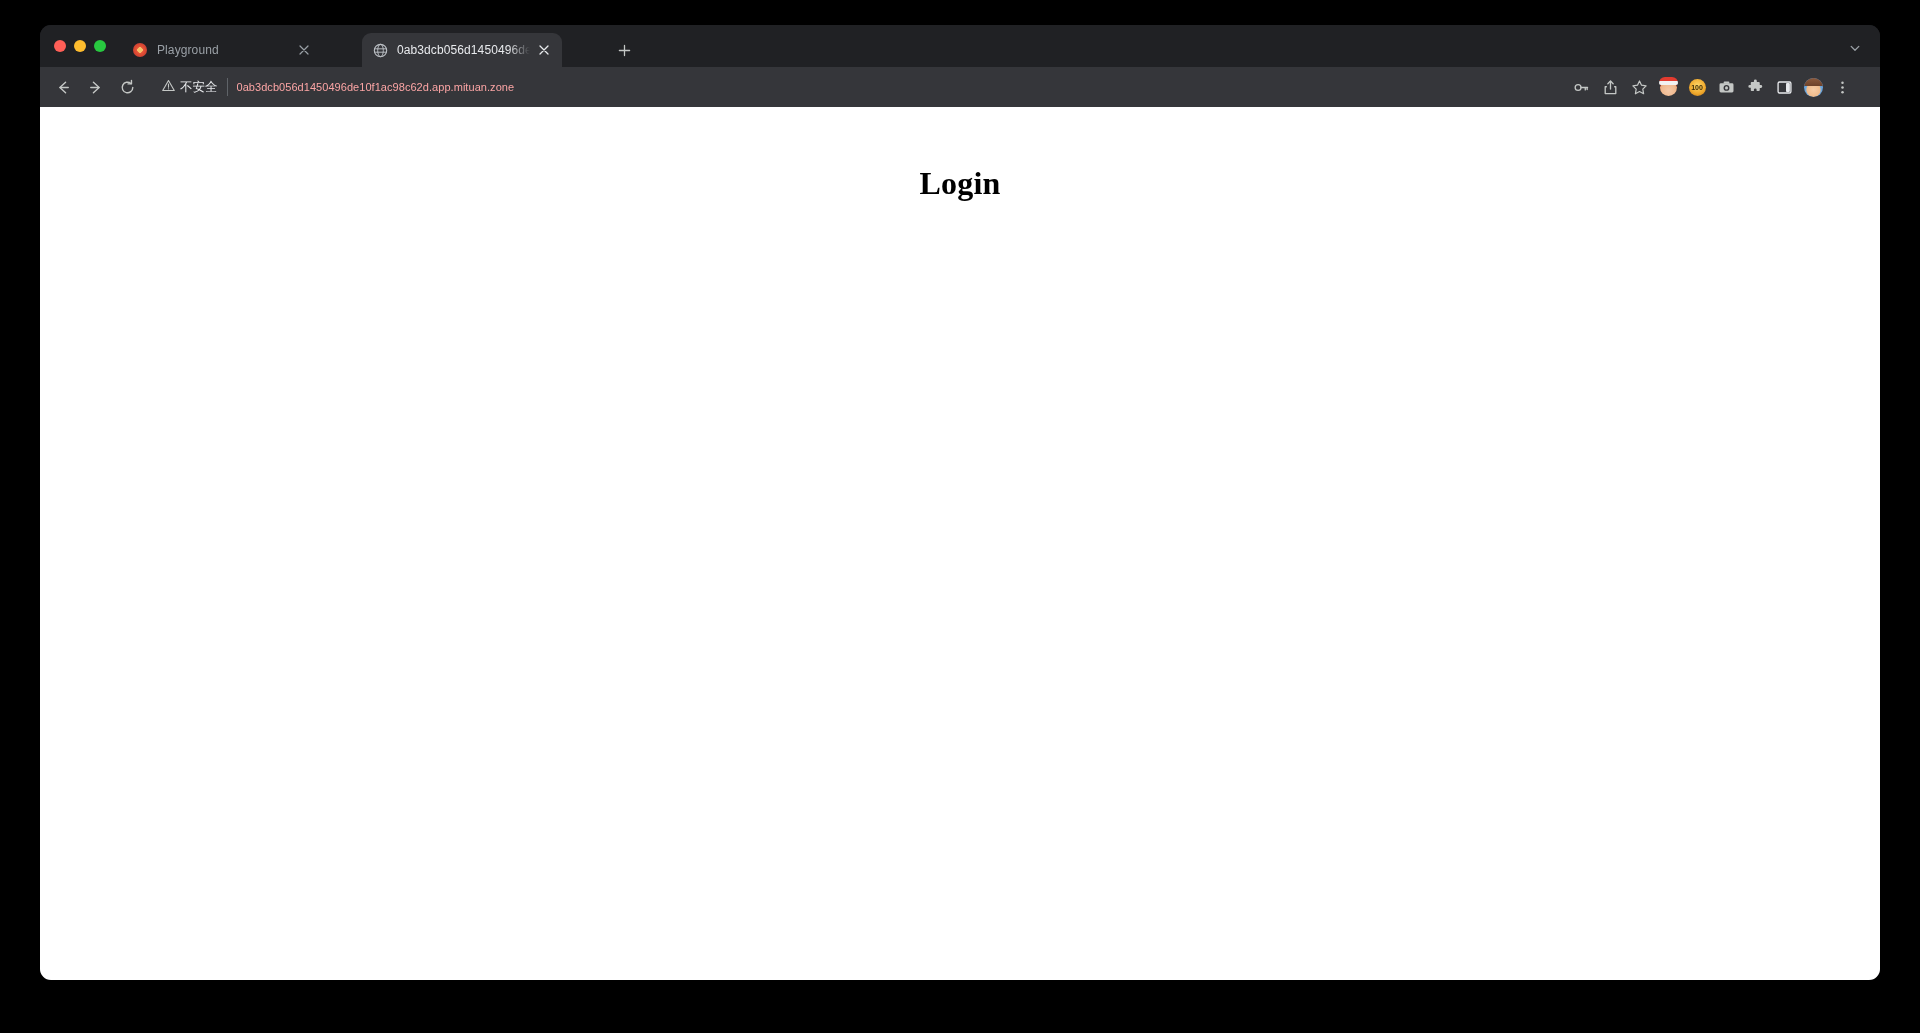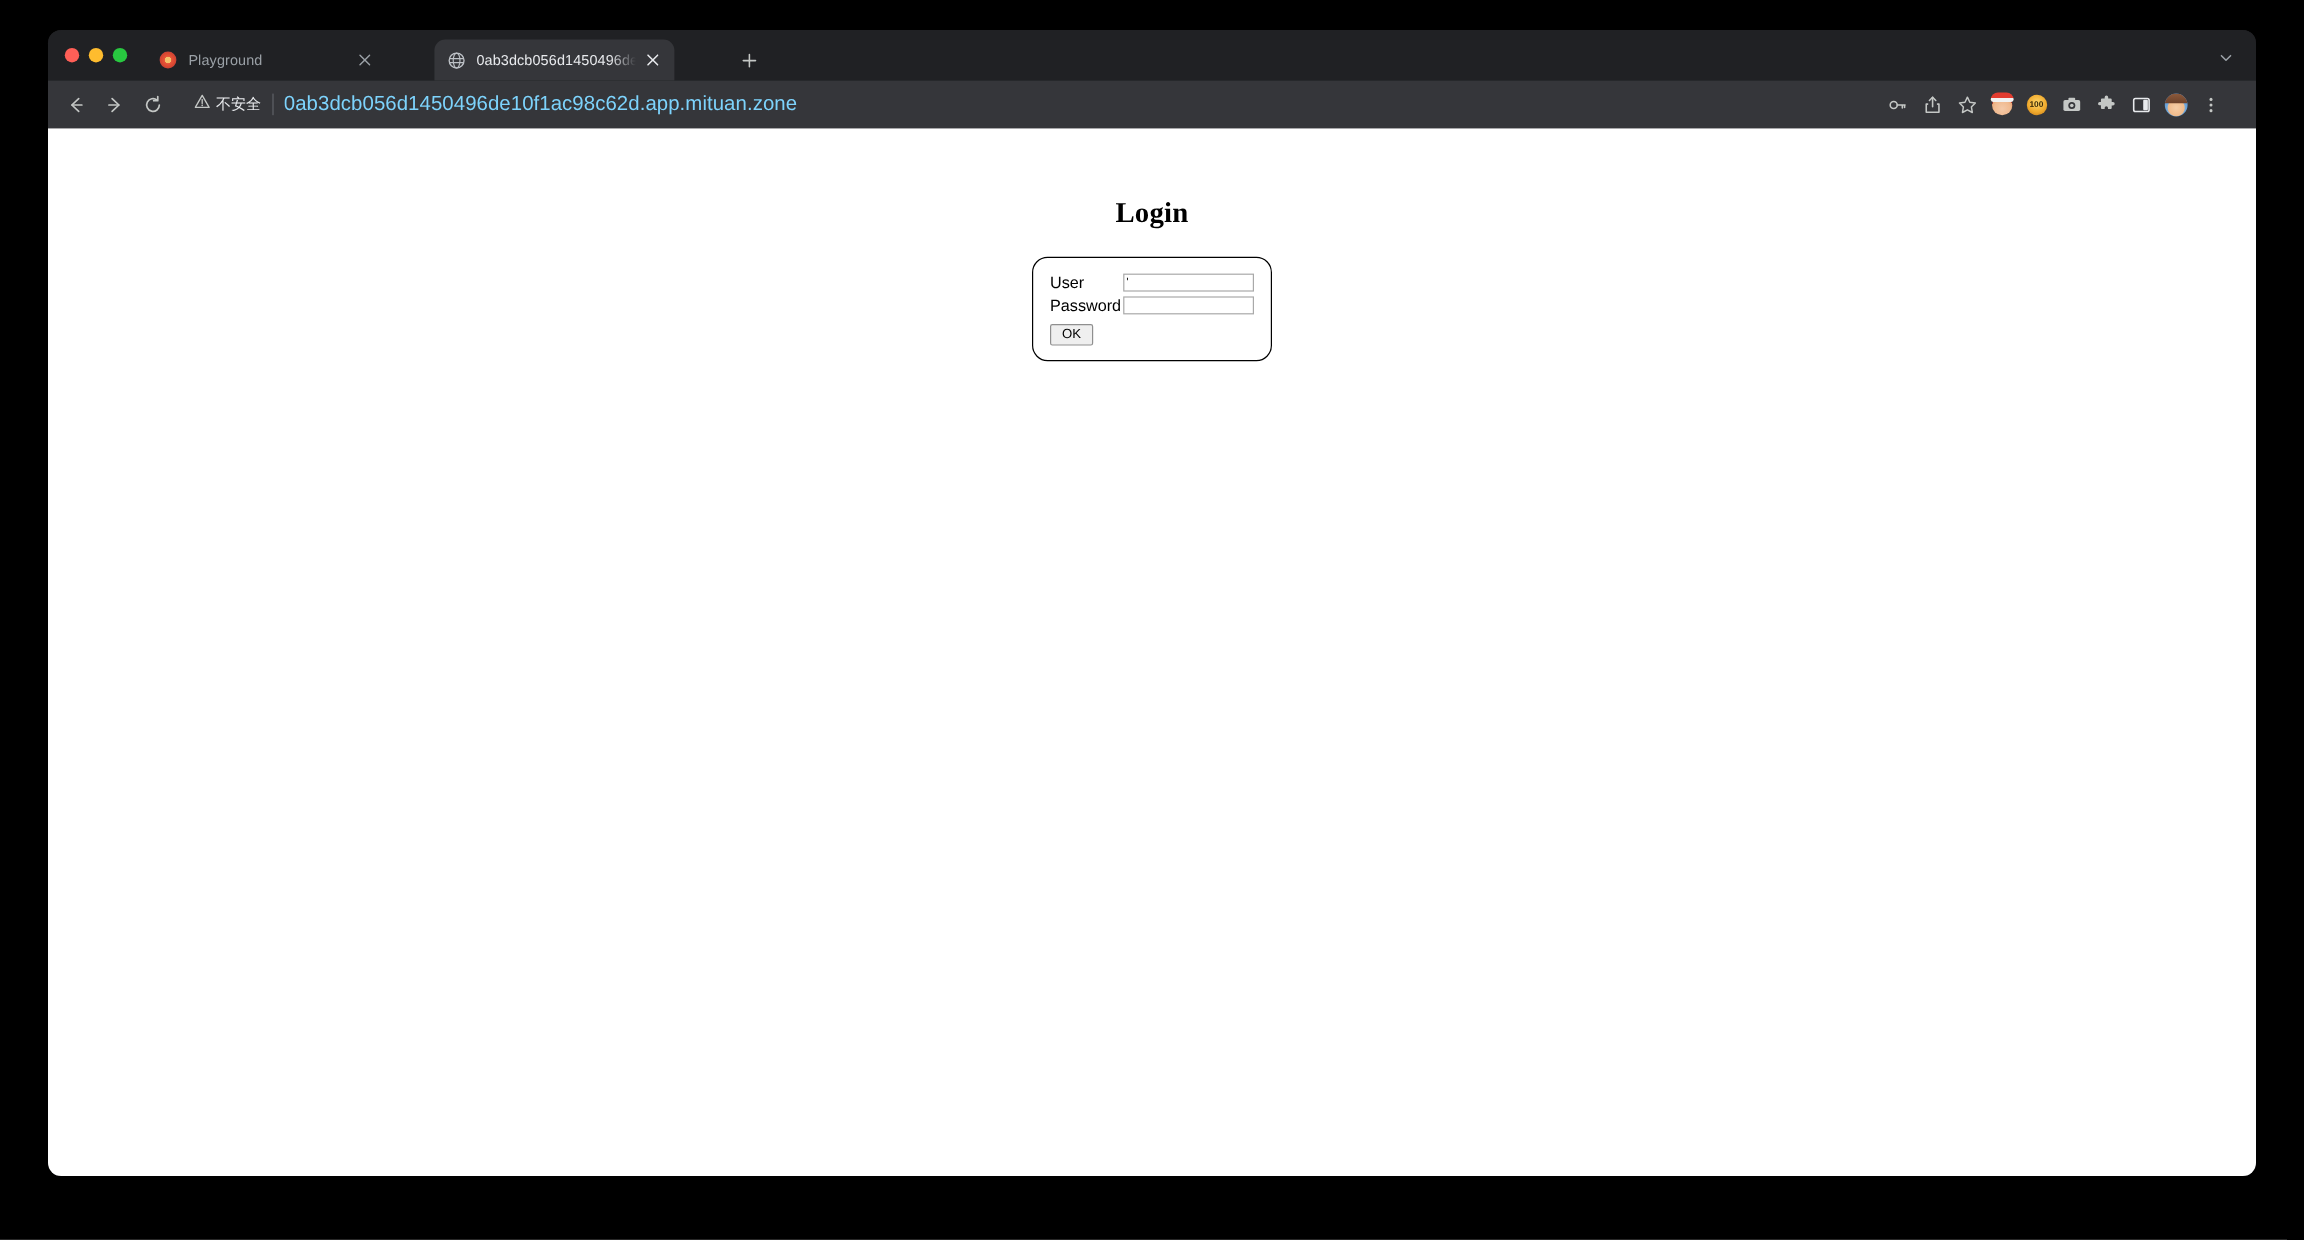--- a/index.html
+++ b/index.html
@@ -136,22 +136,22 @@
     padding-right: 9px;
     border-right: 1px solid #5f6368;
     margin-right: 9px;
   }
   .security-text {
     font-size: 12.5px;
     color: #e8eaed;
     white-space: nowrap;
   }
   .url-text {
-    font-size: 17px;
-    color: #7dd3fc;
+    font-size: 11px;
+    color: #fca5a5;
     white-space: nowrap;
     overflow: hidden;
     text-overflow: ellipsis;
     letter-spacing: 0.05px;
   }
   .toolbar-icons {
     display: flex;
     align-items: center;
     gap: 1px;
     flex: 0 0 auto;
@@ -204,21 +204,21 @@
   .page {
     flex: 1 1 auto;
     background: #ffffff;
     overflow: hidden;
     position: relative;
   }
   .page-title {
     text-align: center;
     font-family: "Liberation Serif", serif;
     font-weight: bold;
-    font-size: 24px;
+    font-size: 32px;
     color: #000000;
     margin: 58px 0 0 0;
     letter-spacing: 0.2px;
   }
   .login-wrap {
     display: flex;
     justify-content: center;
     margin-top: 22px;
   }
   .login-box {
@@ -428,33 +428,16 @@
         </svg>
       </div>
 
     </div>
   </div>
 
   <div class="page">
 
     <h1 class="page-title">Login</h1>
 
-    <div class="login-wrap">
-      <form class="login-box">
-
-        <div class="field-row">
-          <label class="field-label user">User</label>
-          <input class="text-input" type="text" value="'" style="">
-        </div>
-
-        <div class="field-row">
-          <label class="field-label password">Password</label>
-          <input class="text-input" type="text" value="" style="">
-        </div>
-
-        <button class="ok-button" type="submit">OK</button>
-
-      </form>
-    </div>
 
   </div>
 
 </div>
 
 </body></html>

